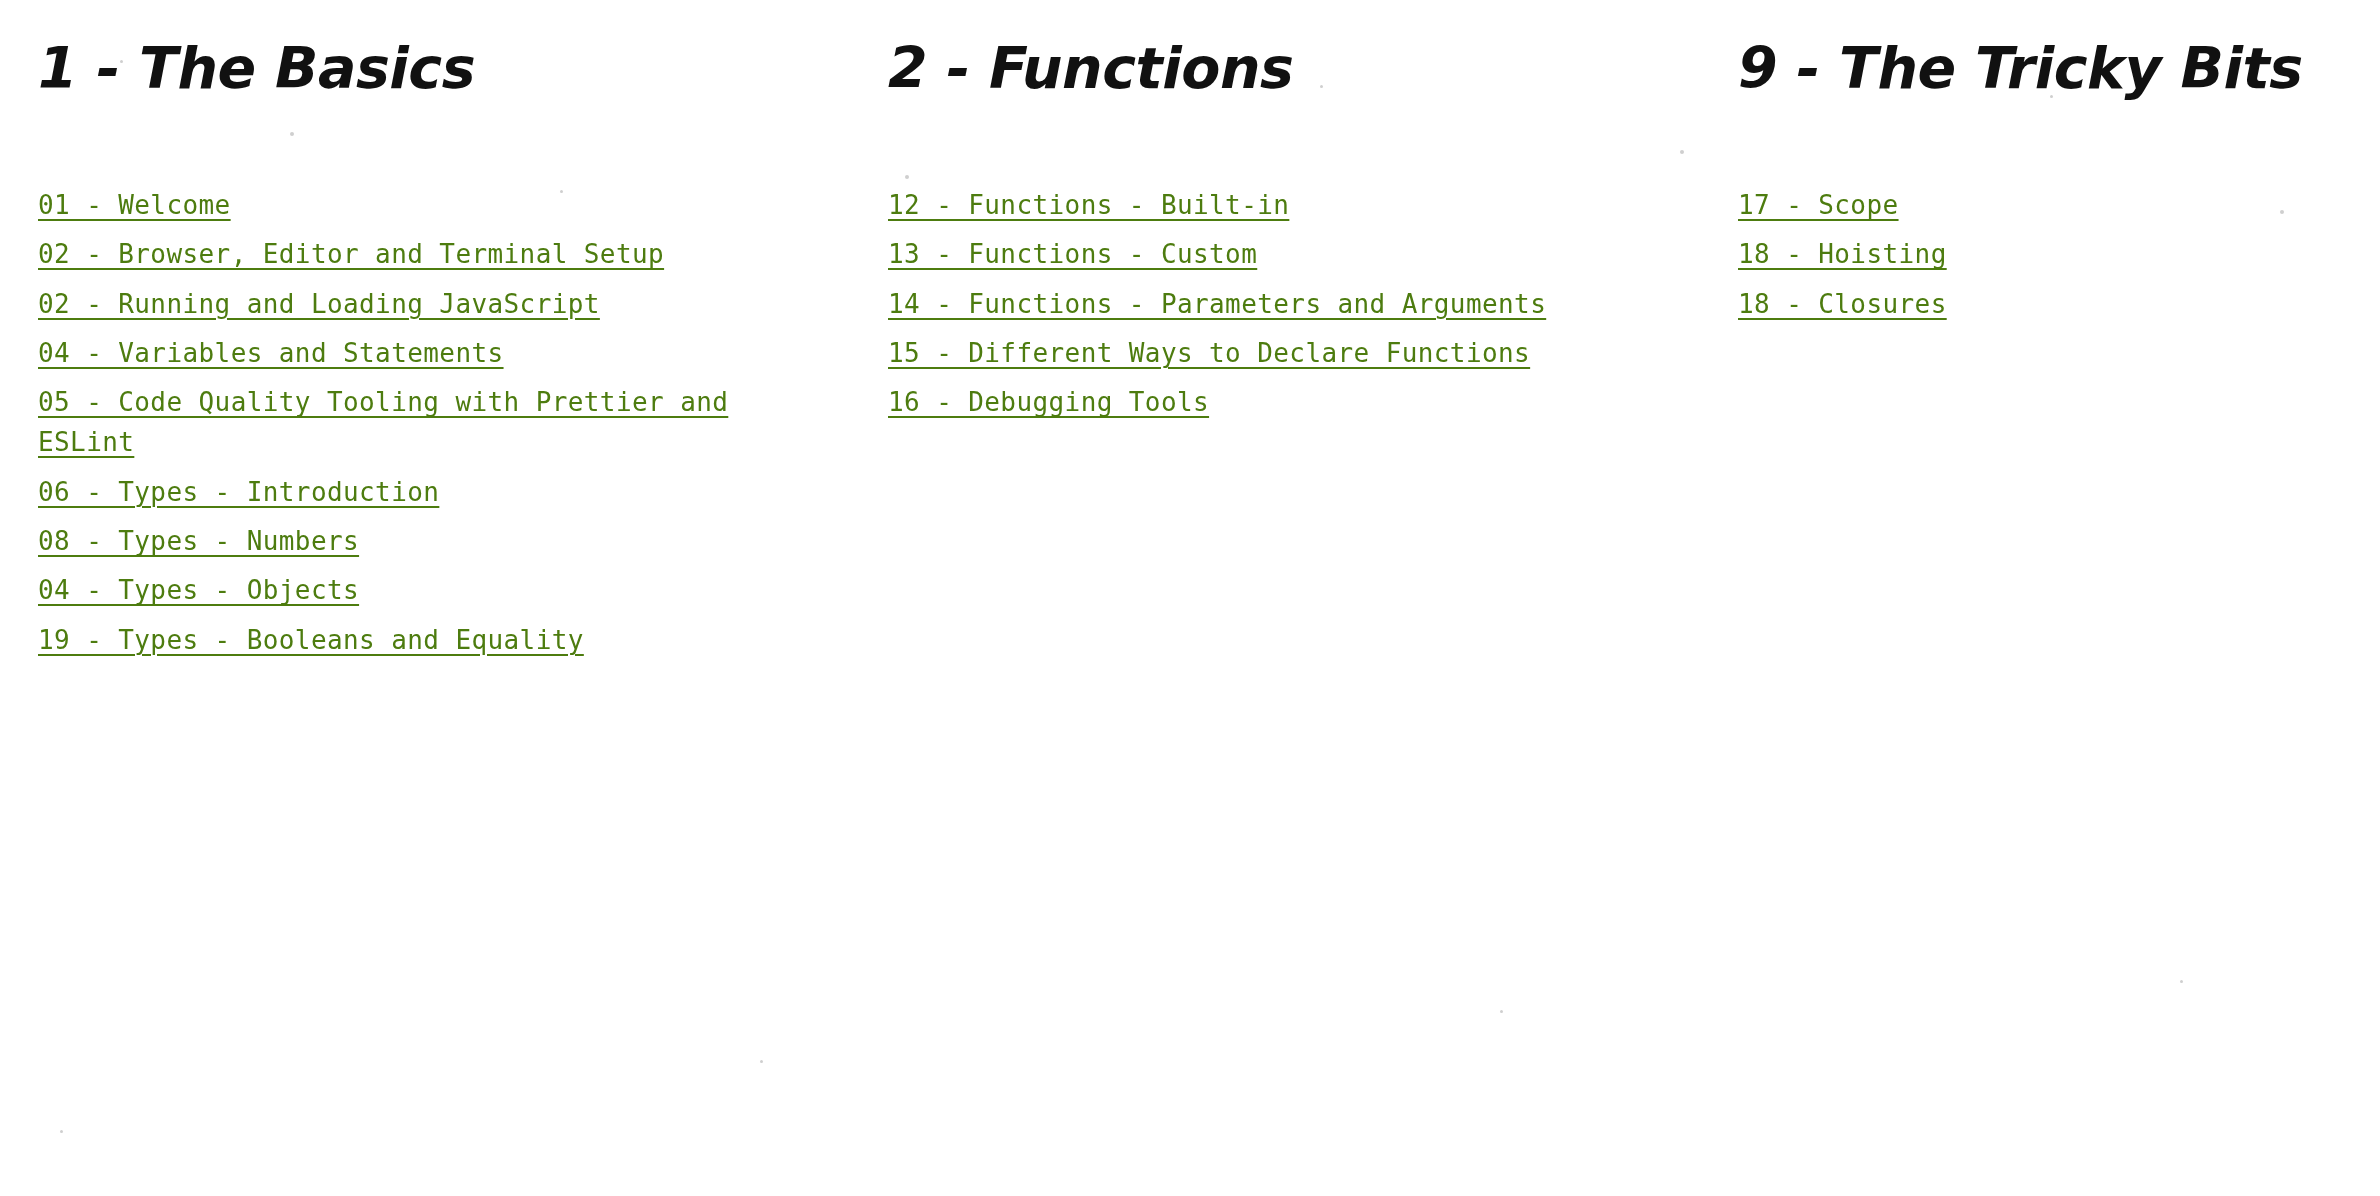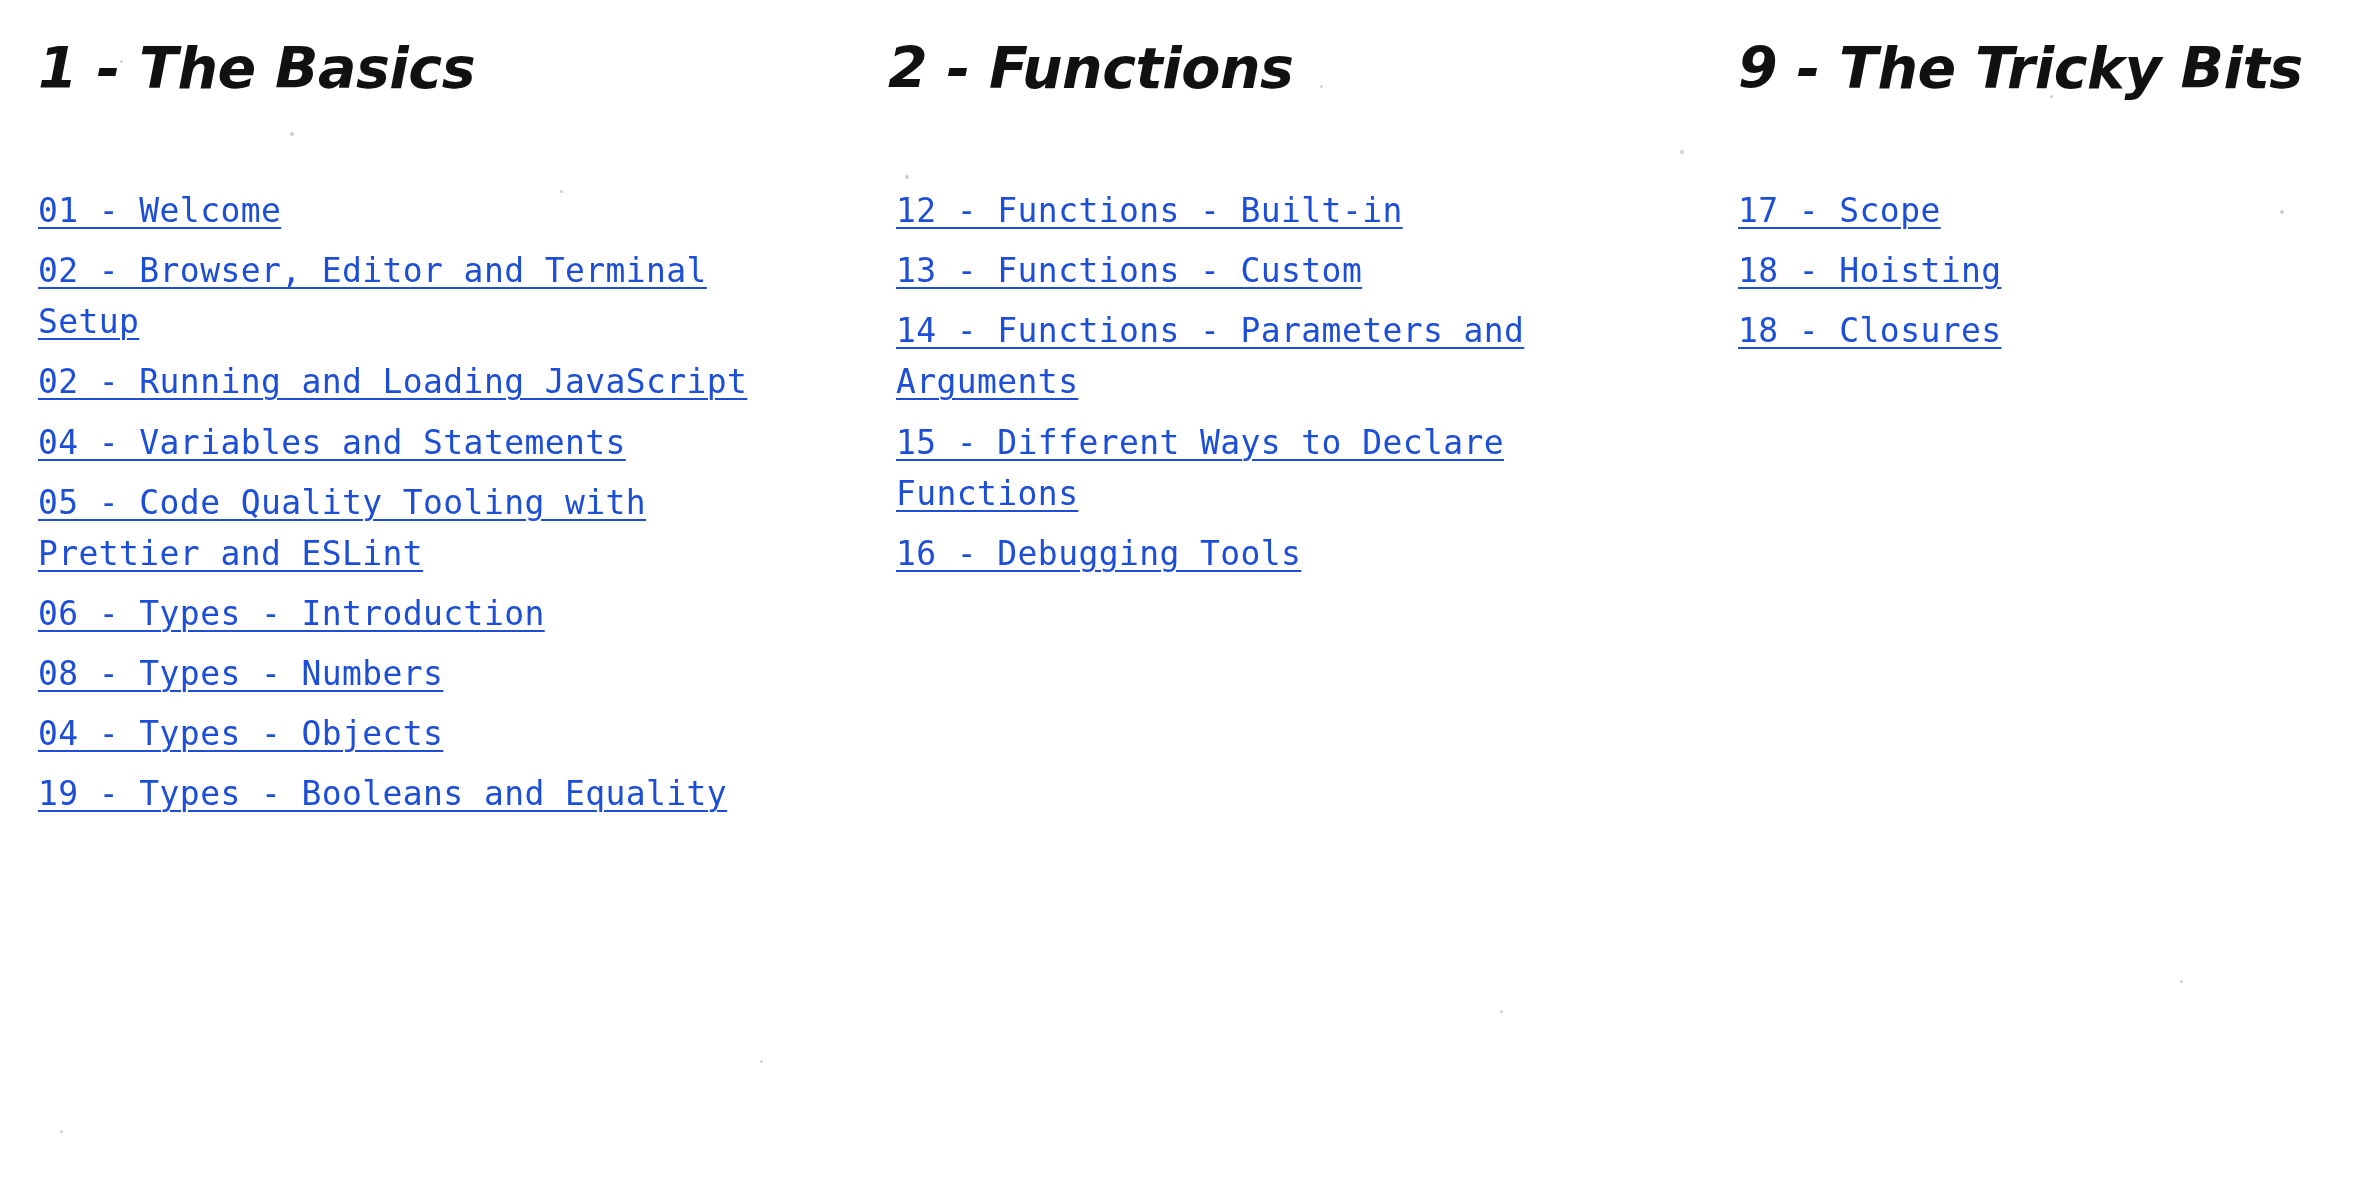--- a/index.html
+++ b/index.html
@@ -76,35 +76,35 @@
   .link-list {
     list-style: none;
     margin: 0;
     padding: 0;
   }
   .link-item {
     margin: 0 0 9px 0;
   }
   .link-item a {
     font-family: "DejaVu Sans Mono", monospace;
-    font-size: 33px;
+    font-size: 26px;
     line-height: 1.55;
-    color: #1d4ed8;
+    color: #4d7c0f;
     text-decoration: underline;
     text-decoration-thickness: 2px;
     text-underline-offset: 5px;
     letter-spacing: 0.4px;
     display: inline;
   }
   .col-1 .link-item a { }
   .col-2 .link-item, .col-3 .link-item { }
 
   
   .col-1 .link-list { max-width: 790px; }
-  .col-2 .link-list { max-width: 700px; margin-left: 8px; }
+  .col-2 .link-list { max-width: 700px; }
   .col-3 .link-list { max-width: 600px; }
 </style>
 </head>
 <body>
 
 <div class="page">
 
   <div class="speckle" style="left:120px;top:60px;width:3px;height:3px;"></div>
   <div class="speckle" style="left:290px;top:132px;width:4px;height:4px;"></div>
   <div class="speckle" style="left:560px;top:190px;width:3px;height:3px;"></div>

